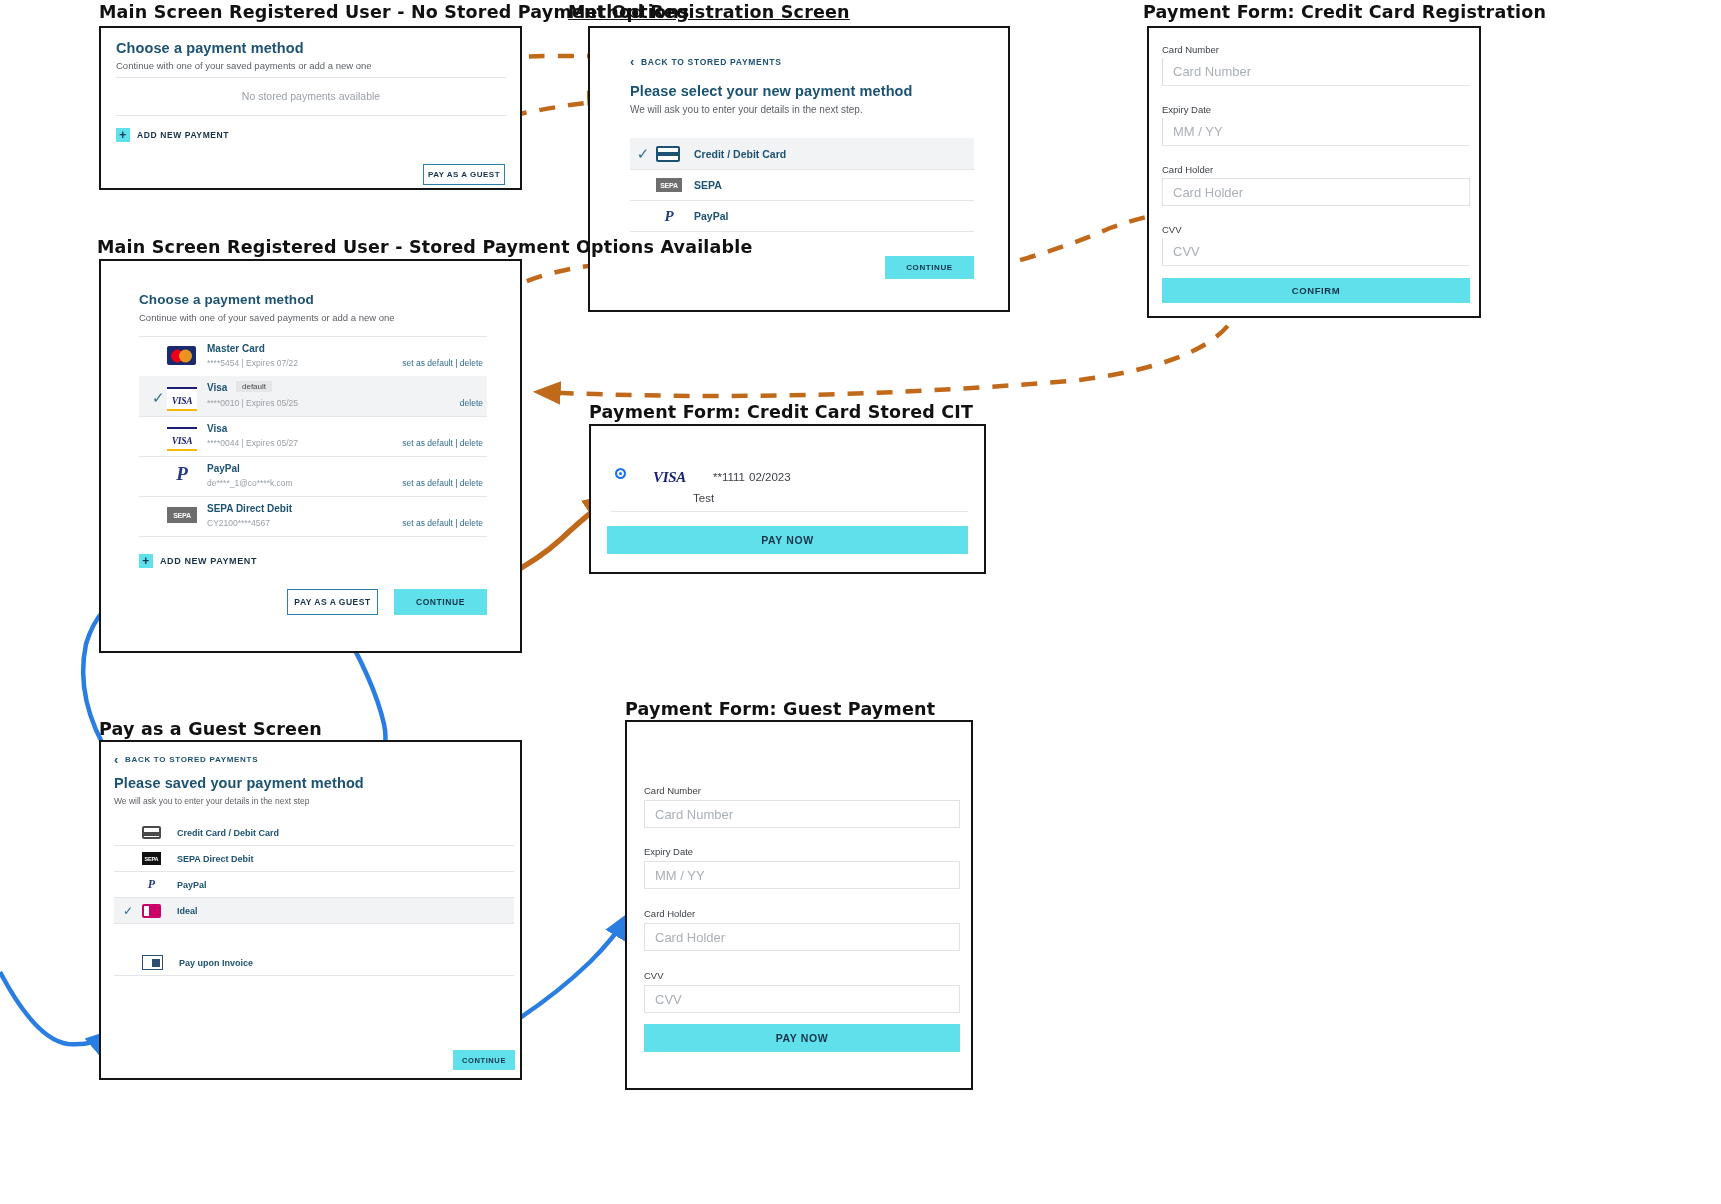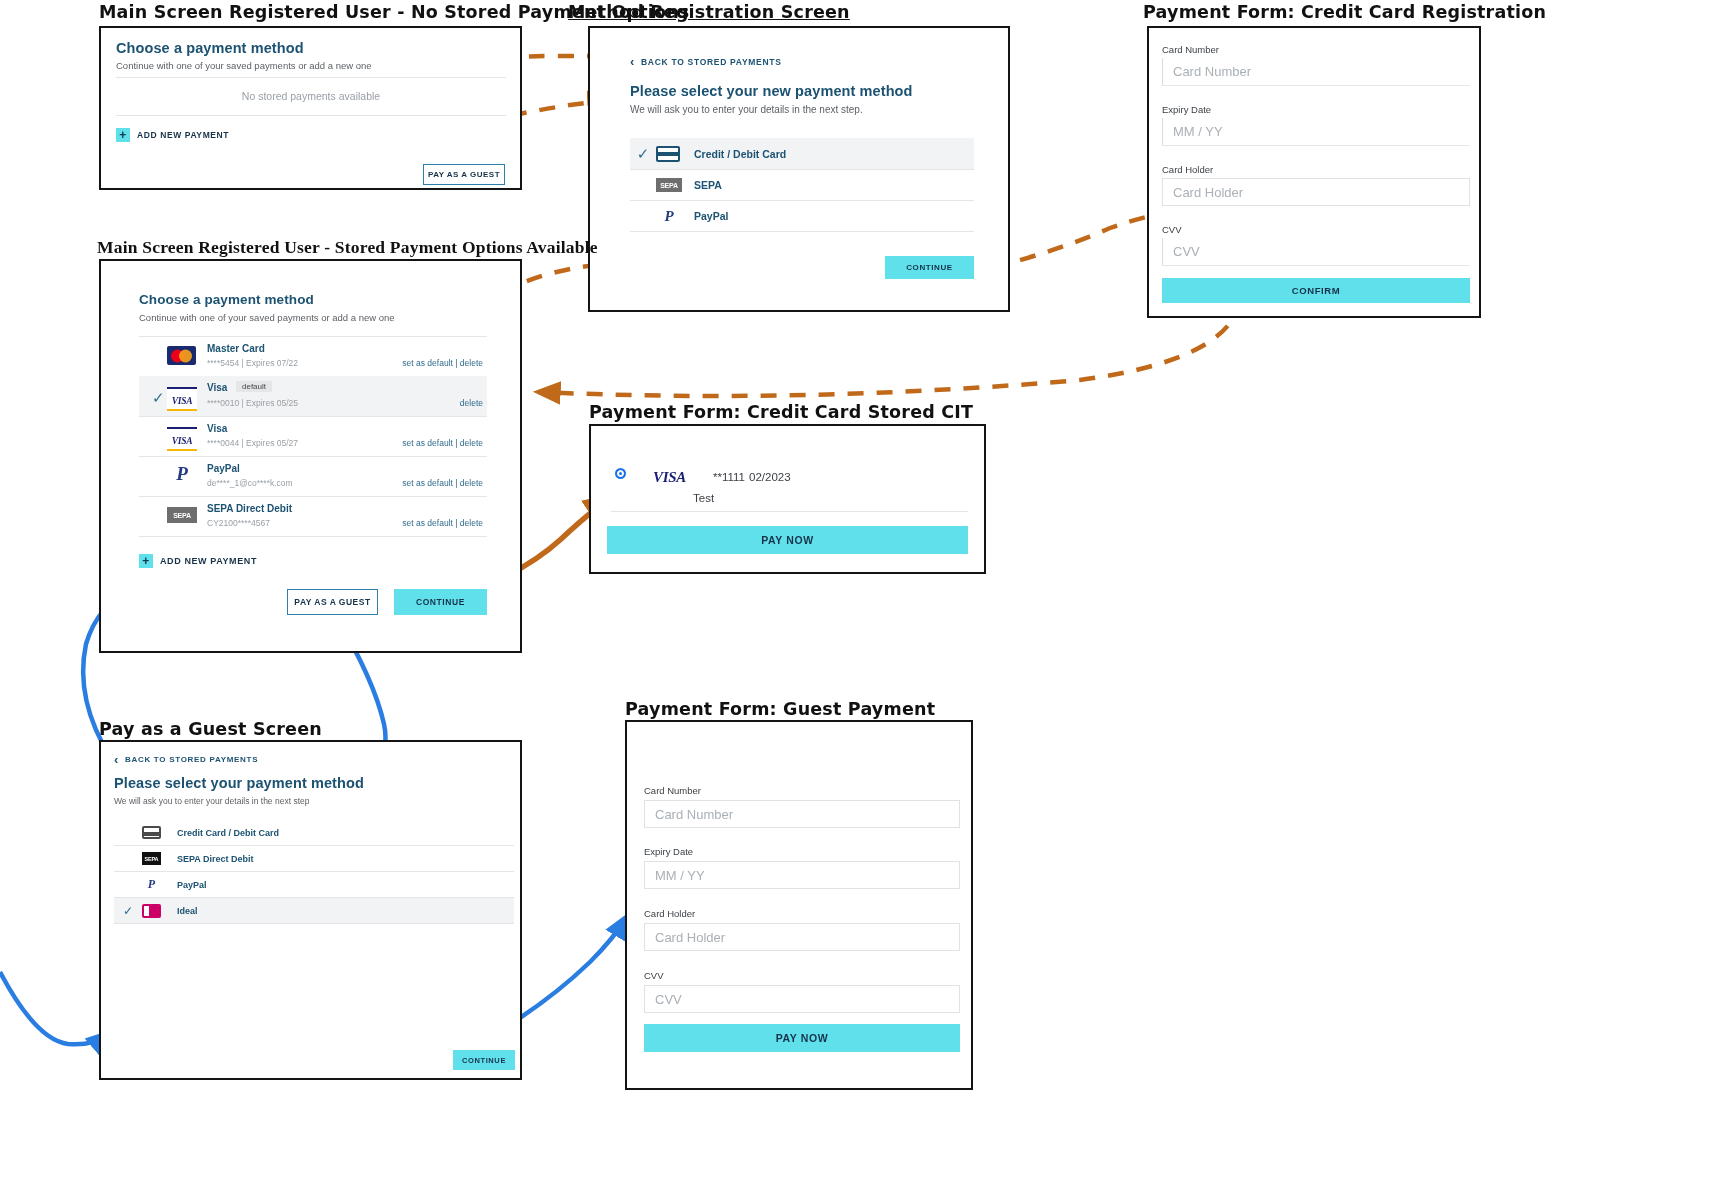--- a/index.html
+++ b/index.html
@@ -221,21 +221,21 @@
     <div class="fld-label abs" style="left:13px;top:196px;font-size:9.5px;">CVV</div>
     <div class="fld-box left-only abs" style="left:13px;top:210px;width:308px;height:28px;padding-left:10px;font-size:13px;">
       <span>CVV</span>
     </div>
 
     <div class="btn-cyan abs" style="left:13px;top:250px;width:308px;height:25px;font-size:9.5px;">
       <span>CONFIRM</span>
     </div>
   </div>
 
-  <div class="caption abs" style="left:97px;top:237px;font-family:Liberation Serif, serif;">Main Screen Registered User - Stored Payment Options Available</div>
+  <div class="caption abs" style="left:97px;top:237px;">Main Screen Registered User - Stored Payment Options Available</div>
 
   <div class="panel" style="left:99px;top:259px;width:423px;height:394px;">
 
     <div class="h-title abs" style="left:38px;top:31px;font-size:13.5px;">Choose a payment method</div>
     <div class="h-sub abs" style="left:38px;top:51px;font-size:9.5px;">Continue with one of your saved payments or add a new one</div>
 
     <div class="abs rowline" style="left:38px;top:74px;width:348px;height:1px;"></div>
 
     <div class="abs rowline" style="left:38px;top:75px;width:348px;height:40px;">
       <div class="mc abs" style="left:28px;top:10px;width:29px;height:19px;">
@@ -330,21 +330,21 @@
 
   <div class="caption abs" style="left:99px;top:719px;">Pay as a Guest Screen</div>
 
   <div class="panel" style="left:99px;top:740px;width:423px;height:340px;">
 
     <div class="backlink abs" style="left:13px;top:11px;font-size:8px;">
       <span class="chev">‹</span>
       <span>BACK TO STORED PAYMENTS</span>
     </div>
 
-    <div class="h-title abs" style="left:13px;top:33px;font-size:14.5px;">Please select your payment method</div>
+    <div class="h-title abs" style="left:13px;top:33px;font-size:14.5px;">Please saved your payment method</div>
     <div class="h-sub abs" style="left:13px;top:54px;font-size:8.5px;">We will ask you to enter your details in the next step</div>
 
     <div class="method-row abs rowline" style="left:13px;top:78px;width:400px;height:26px;">
       <span style="width:28px;"></span>
       <span class="cardicon grey" style="width:19px;height:13px;margin-right:16px;"></span>
       <span class="method-label" style="font-size:9px;">Credit Card / Debit Card</span>
     </div>
 
     <div class="method-row abs rowline" style="left:13px;top:104px;width:400px;height:26px;">
       <span style="width:28px;"></span>
@@ -358,20 +358,25 @@
       <span class="method-label" style="font-size:9px;">PayPal</span>
     </div>
 
     <div class="method-row abs rowline sel" style="left:13px;top:156px;width:400px;height:26px;">
       <span class="checkmark" style="width:28px;text-align:center;font-size:12px;">✓</span>
       <span class="ideal" style="width:19px;height:14px;margin-right:16px;display:inline-block;"></span>
       <span class="method-label" style="font-size:9px;">Ideal</span>
     </div>
 
 
+    <div class="method-row abs rowline" style="left:13px;top:208px;width:400px;height:26px;">
+      <span style="width:28px;"></span>
+      <span class="invoice" style="width:19px;height:13px;margin-right:16px;display:inline-block;"></span>
+      <span class="method-label" style="font-size:9px;">Pay upon Invoice</span>
+    </div>
 
     <div class="btn-cyan abs" style="left:352px;top:308px;width:62px;height:20px;font-size:7.5px;">
       <span>CONTINUE</span>
     </div>
   </div>
 
   <div class="caption abs" style="left:625px;top:699px;">Payment Form: Guest Payment</div>
 
   <div class="panel" style="left:625px;top:720px;width:348px;height:370px;">
 

